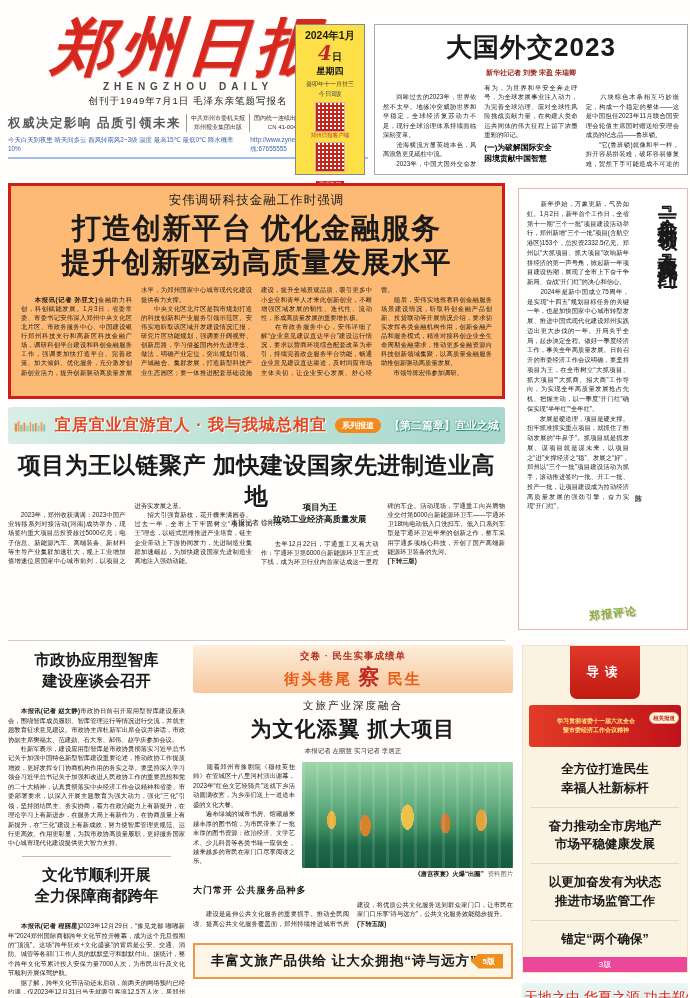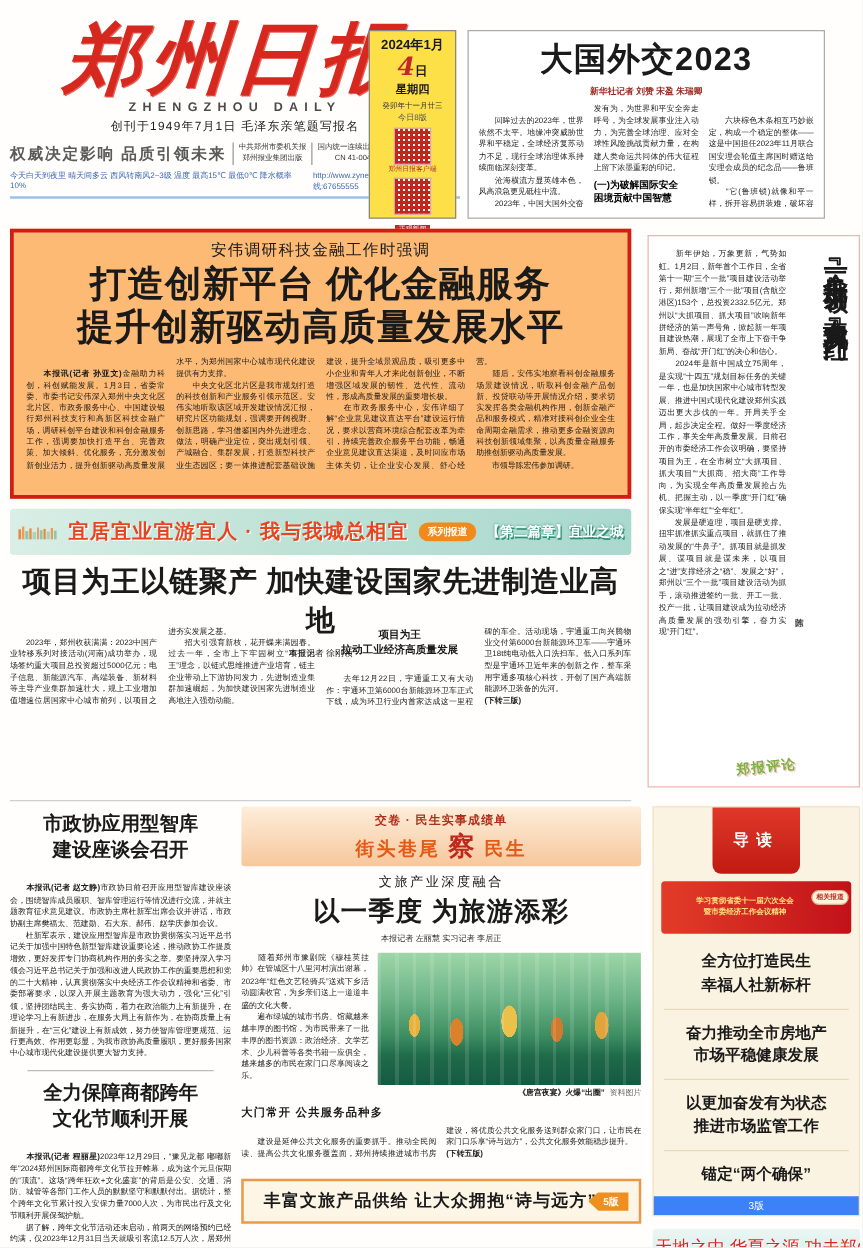--- a/index.html
+++ b/index.html
@@ -30,21 +30,21 @@
   .db-week{font-size:9px;margin-top:1px;font-weight:700;}
   .db-lunar{font-size:6px;color:#333;margin-top:2px;}
   .db-pages{font-size:6.5px;color:#555;margin-top:1px;}
   .db-qr{width:28px;height:28px;margin:3px auto 0;border:1px solid #dba9a4;
          background:repeating-linear-gradient(0deg,#c0281e 0 2px,transparent 2px 4px),
                     repeating-linear-gradient(90deg,#c0281e 0 2px,#fff 2px 4px);}
   .db-qr-label{font-size:5.5px;color:#a33;}
   .db-qr-label2{font-size:5.5px;color:#fff;background:#c1272d;display:inline-block;padding:0 3px;margin-top:1px;}
 
   
-  .diplomacy{position:absolute;left:374px;top:24px;width:286px;height:151px;border:1px solid #aaa;
+  .diplomacy{position:absolute;left:374px;top:24px;width:314px;height:151px;border:1px solid #aaa;
              padding:5px 8px;box-sizing:border-box;background:#fff;}
   .dip-title{text-align:center;font-size:26px;font-weight:700;letter-spacing:1px;}
   .dip-byline{text-align:center;font-size:7px;color:#9a2b20;margin-top:3px;font-weight:700;}
   .dip-cols{margin-top:5px;column-count:3;column-gap:8px;font-size:6.3px;line-height:1.5;
             text-align:justify;color:#222;height:90px;overflow:hidden;white-space:pre-line;}
   .dip-sub{display:block;font-weight:900;font-size:7.8px;margin:3px 0;white-space:pre-line;color:#000;line-height:1.4;}
 
   
   .leadbox{position:absolute;left:8px;top:183px;width:497px;height:216px;border:3px solid #d01e16;
            box-sizing:border-box;padding:6px 10px;background:#fdba74;}
@@ -128,21 +128,21 @@
                 font-weight:900;font-size:12.5px;text-align:center;padding:18px 0;
                 border-radius:0 0 7px 7px;letter-spacing:6px;}
   .daodu-banner{margin:6px 6px 0;background:linear-gradient(90deg,#e23c28,#c1121a);border-radius:3px;
                 color:#ffe27a;font-size:6px;font-weight:700;line-height:1.5;padding:3px 22px 3px 4px;
                 white-space:pre-line;position:relative;text-align:center;}
   .daodu-tag{position:absolute;right:2px;top:7px;background:#fdf3de;color:#c0281e;border:1px solid #e8b08a;
              border-radius:7px;font-size:5.5px;padding:1px 3px;white-space:nowrap;}
   .daodu-item{text-align:center;font-size:12.5px;font-weight:900;line-height:1.5;padding:9px 0;margin:0 8px;}
   .daodu-item + .daodu-item{border-top:1px solid #e7d9ba;}
   .daodu-items{margin-top:4px;}
-  .daodu-footer{background:#3b82f6;color:#fff;text-align:center;font-size:8px;padding:2px 0;}
+  .daodu-footer{background:#ec4899;color:#fff;text-align:center;font-size:8px;padding:2px 0;}
   .kungfu{margin-top:10px;border-radius:3px;text-align:center;padding:6px 2px;overflow:hidden;
           background:radial-gradient(40px 14px at 12% 90%,#bfe0db 0 60%,rgba(0,0,0,0) 61%),
                      radial-gradient(50px 16px at 88% 100%,#bfe0db 0 60%,rgba(0,0,0,0) 61%),
                      linear-gradient(180deg,#eaf6f4,#cfe8e4);}
   .kf-title{font-size:14px;font-weight:400;color:#d6281e;text-shadow:1px 1px 0 #fff;white-space:nowrap;}
   .kf-line{font-size:6px;color:#2a5fa8;font-weight:700;margin-top:2px;}
 </style>
 </head>
 <body>
 
@@ -256,41 +256,41 @@
     <div class="la-title">
       <div>市政协应用型智库</div>
       <div>建设座谈会召开</div>
     </div>
     <div class="la-body">
       <b class="tail">　　本报讯(记者 赵文静)</b><span>市政协日前召开应用型智库建设座谈会，围绕智库成员履职、智库管理运行等情况进行交流，并就主题教育征求意见建议。市政协主席杜新军出席会议并讲话，市政协副主席樊福太、范建勋、石大东、郝伟、赵学庆参加会议。
 　　杜新军表示，建设应用型智库是市政协贯彻落实习近平总书记关于加强中国特色新型智库建设重要论述，推动政协工作提质增效，更好发挥专门协商机构作用的务实之举。要坚持深入学习领会习近平总书记关于加强和改进人民政协工作的重要思想和党的二十大精神，认真贯彻落实中央经济工作会议精神和省委、市委部署要求，以深入开展主题教育为强大动力，强化“三化”引领，坚持团结民主、务实协商，着力在政治能力上有新提升，在理论学习上有新进步，在服务大局上有新作为，在协商质量上有新提升，在“三化”建设上有新成效，努力使智库管理更规范、运行更高效、作用更彰显，为我市政协高质量履职，更好服务国家中心城市现代化建设提供更大智力支持。</span>
     </div>
     <div class="left-div"></div>
     <div class="la-title">
+      <div>文化节顺利开展</div>
       <div>全力保障商都跨年</div>
-      <div>文化节顺利开展</div>
     </div>
     <div class="la-body">
       <b class="tail">　　本报讯(记者 程丽星)</b><span>2023年12月29日，“豫见龙都 嘟嘟新年”2024郑州国际商都跨年文化节拉开帷幕，成为这个元旦假期的“顶流”。这场“跨年狂欢+文化盛宴”的背后是公安、交通、消防、城管等各部门工作人员的默默坚守和默默付出。据统计，整个跨年文化节累计投入安保力量7000人次，为市民出行及文化节顺利开展保驾护航。
 　　据了解，跨年文化节活动还未启动，前两天的网络预约已经约满，仅2023年12月31日当天就吸引客流12.5万人次，居郑州市各商圈区域首位。
 　　鲁振是郑州市公安局管城分局治安管理大队的一名民警，2023年12月初开始协助参与活动，多次到现场查看，制定安保方案。</span>
     </div>
   </div>
 
   <div class="centercol">
     <div class="ms-banner">
       <div class="ms-b1">交卷 · 民生实事成绩单</div>
       <div class="ms-b2">
         <span>街头巷尾</span>
         <span class="ms-char">察</span>
         <span>民生</span>
       </div>
     </div>
     <div class="ms-kicker">文旅产业深度融合</div>
-    <div class="ms-h">以一季度  为旅游添彩</div>
+    <div class="ms-h">为文化添翼  抓大项目</div>
     <div class="ms-byline">本报记者 左丽慧 实习记者 李居正</div>
     <div class="ms-row">
       <div class="ms-left">　　随着郑州市豫剧院《穆桂英挂帅》在管城区十八里河村演出谢幕，2023年“红色文艺轻骑兵”送戏下乡活动圆满收官，为乡亲们送上一道道丰盛的文化大餐。
 　　遍布绿城的城市书房、馆藏越来越丰厚的图书馆，为市民带来了一批丰厚的图书资源：政治经济、文学艺术、少儿科普等各类书籍一应俱全，越来越多的市民在家门口尽享阅读之乐。</div>
       <div class="ms-photo-wrap">
         <div class="ms-photo"></div>
         <div class="ms-caption">
           <b>《唐宫夜宴》火爆“出圈”</b><span class="credit">资料图片</span>
         </div>
       </div>

